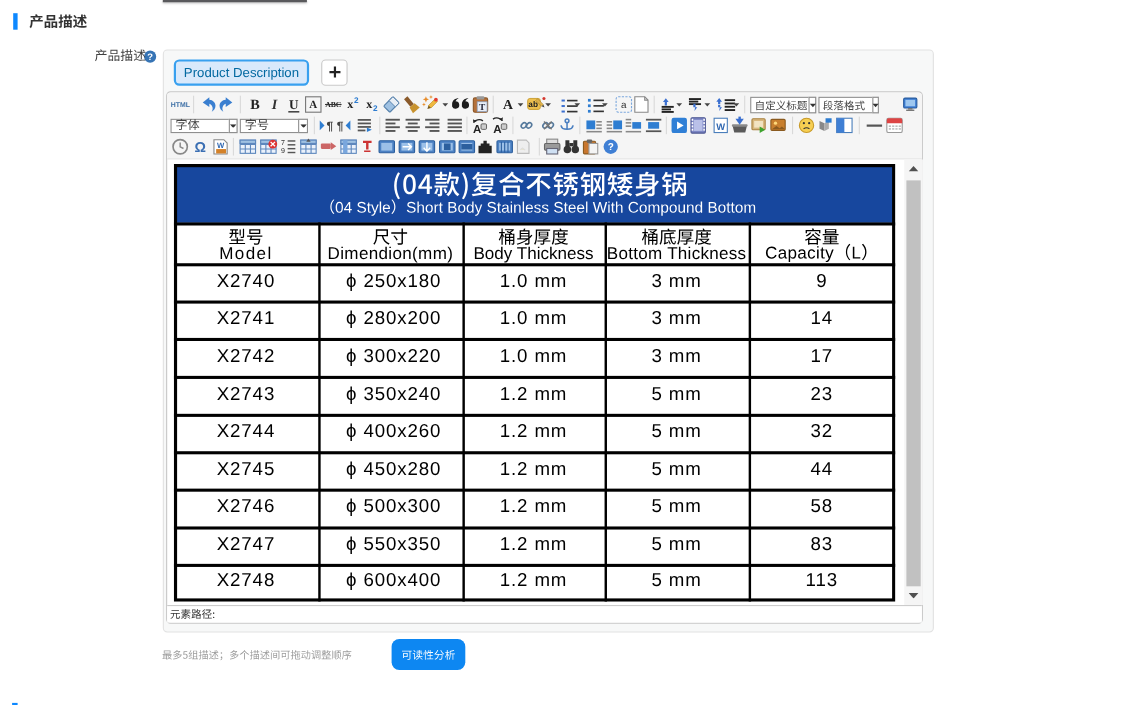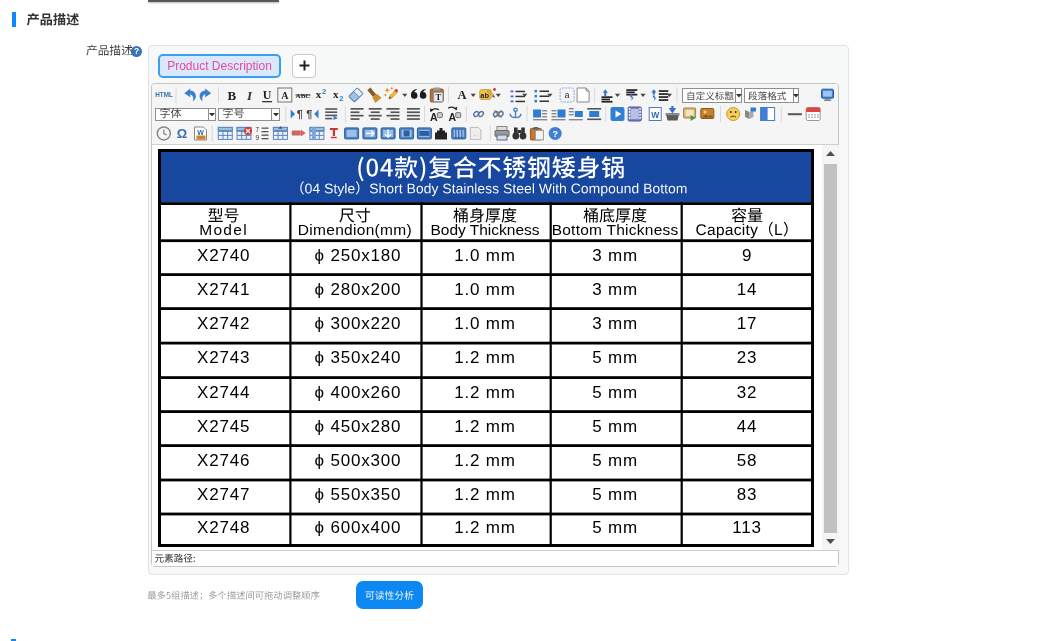--- a/index.html
+++ b/index.html
@@ -4,21 +4,21 @@
 body{width:1037px;height:641px;position:relative;background:#fff;overflow:hidden;
  font-family:"Liberation Sans",sans-serif;}
 .abs{position:absolute;}
 </style></head><body>
 <div class="abs" style="left:148px;top:0;width:131px;height:2px;background:#59595c;box-shadow:0 1px 2px rgba(90,90,95,.45);"></div>
 <div class="abs" style="left:11.5px;top:12px;width:4.5px;height:15px;background:#0d88ff;"></div>
 <div class="abs" style="left:10.5px;top:638.5px;width:5px;height:3px;background:#0d88ff;"></div>
 <div class="abs" style="left:131px;top:45.5px;width:11px;height:11px;border-radius:50%;background:#3674b5;"></div>
 <div class="abs" style="left:147.5px;top:45px;width:701px;height:530px;background:#f7f8f8;border:1px solid #e2e2e2;border-radius:4px;box-sizing:border-box;"></div>
 <div class="abs" style="left:158px;top:53.5px;width:123px;height:24px;background:#d9e9fb;border:2px solid #38a0ef;border-radius:5px;box-sizing:border-box;"></div>
-<div class="abs" style="left:158px;top:53.5px;width:123px;height:23px;line-height:24px;text-align:center;font-size:12px;color:#ec4899;">Product Description</div>
+<div class="abs" style="left:158px;top:53.5px;width:123px;height:23px;line-height:24px;text-align:center;font-size:12px;color:#0369a1;">Product Description</div>
 <div class="abs" style="left:291.5px;top:53.5px;width:24.5px;height:24px;background:#fff;border:1px solid #c9c9c9;border-radius:4px;box-sizing:border-box;"></div>
 <svg class="abs" style="left:298.5px;top:60px;" width="11" height="11" viewBox="0 0 11 11">
     <path d="M4.5 0.5h2v4h4v2h-4v4h-2v-4h-4v-2h4z" fill="#222"></path>
   </svg>
 <div class="abs" style="left:151.3px;top:83.3px;width:688.2px;height:484px;background:#fff;border:1px solid #c6c6c6;border-radius:4px;box-sizing:border-box;"></div>
 <div class="abs" style="left:152.3px;top:84.3px;width:686.2px;height:60.3px;background:#f5f5f5;border-bottom:1px solid #d0d0d0;border-radius:3px 3px 0 0;box-sizing:border-box;"></div>
 <div class="abs" style="left:152.3px;top:550.1px;width:686.2px;height:16.4px;background:#fff;border-top:1px solid #ccc;box-sizing:border-box;"></div>
 <div class="abs" style="left:821.5px;top:144.6px;width:17px;height:405.5px;background:#f5f5f5;"></div>
 <div class="abs" style="left:823.5px;top:164px;width:13px;height:369px;background:#c1c1c1;"></div>
 <svg class="abs" style="left:825.5px;top:151px;" width="9" height="5" viewBox="0 0 9 5">

